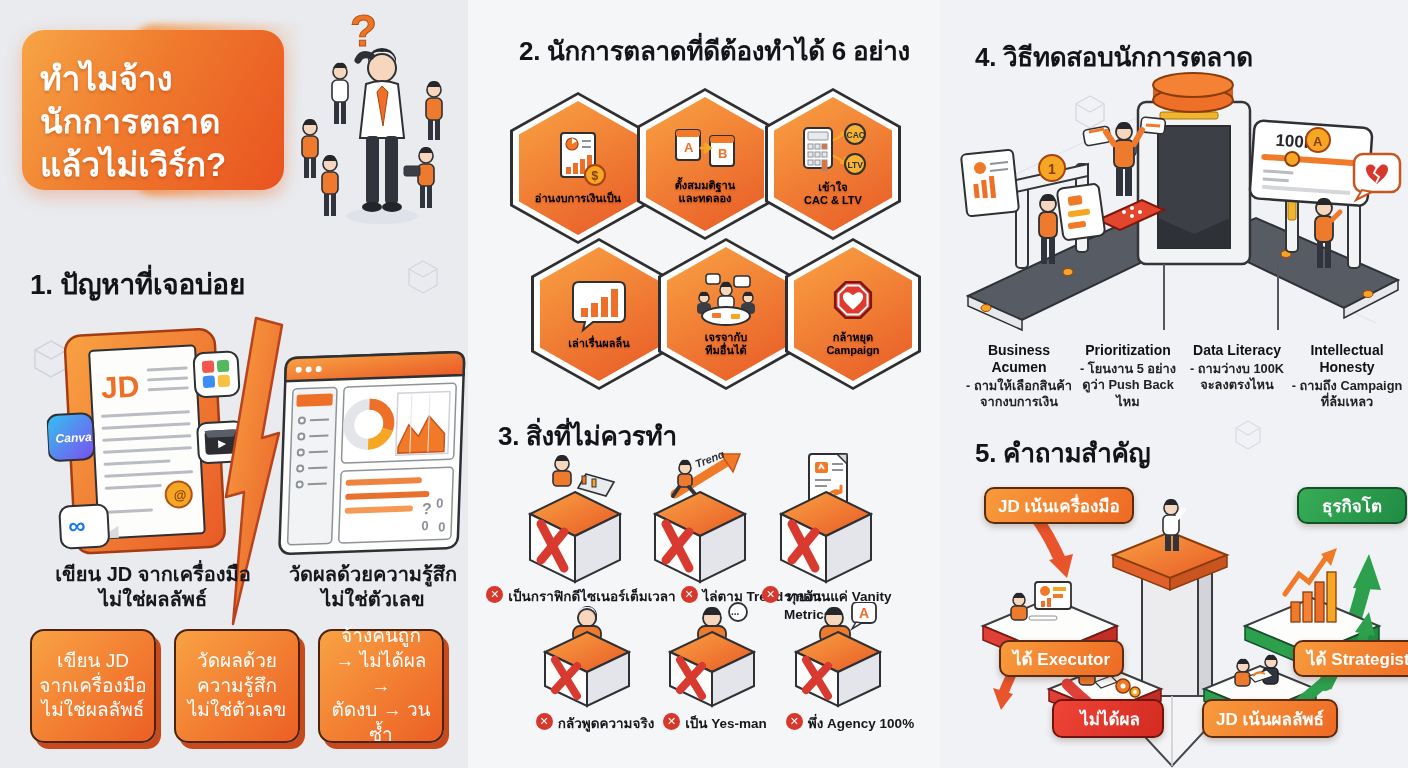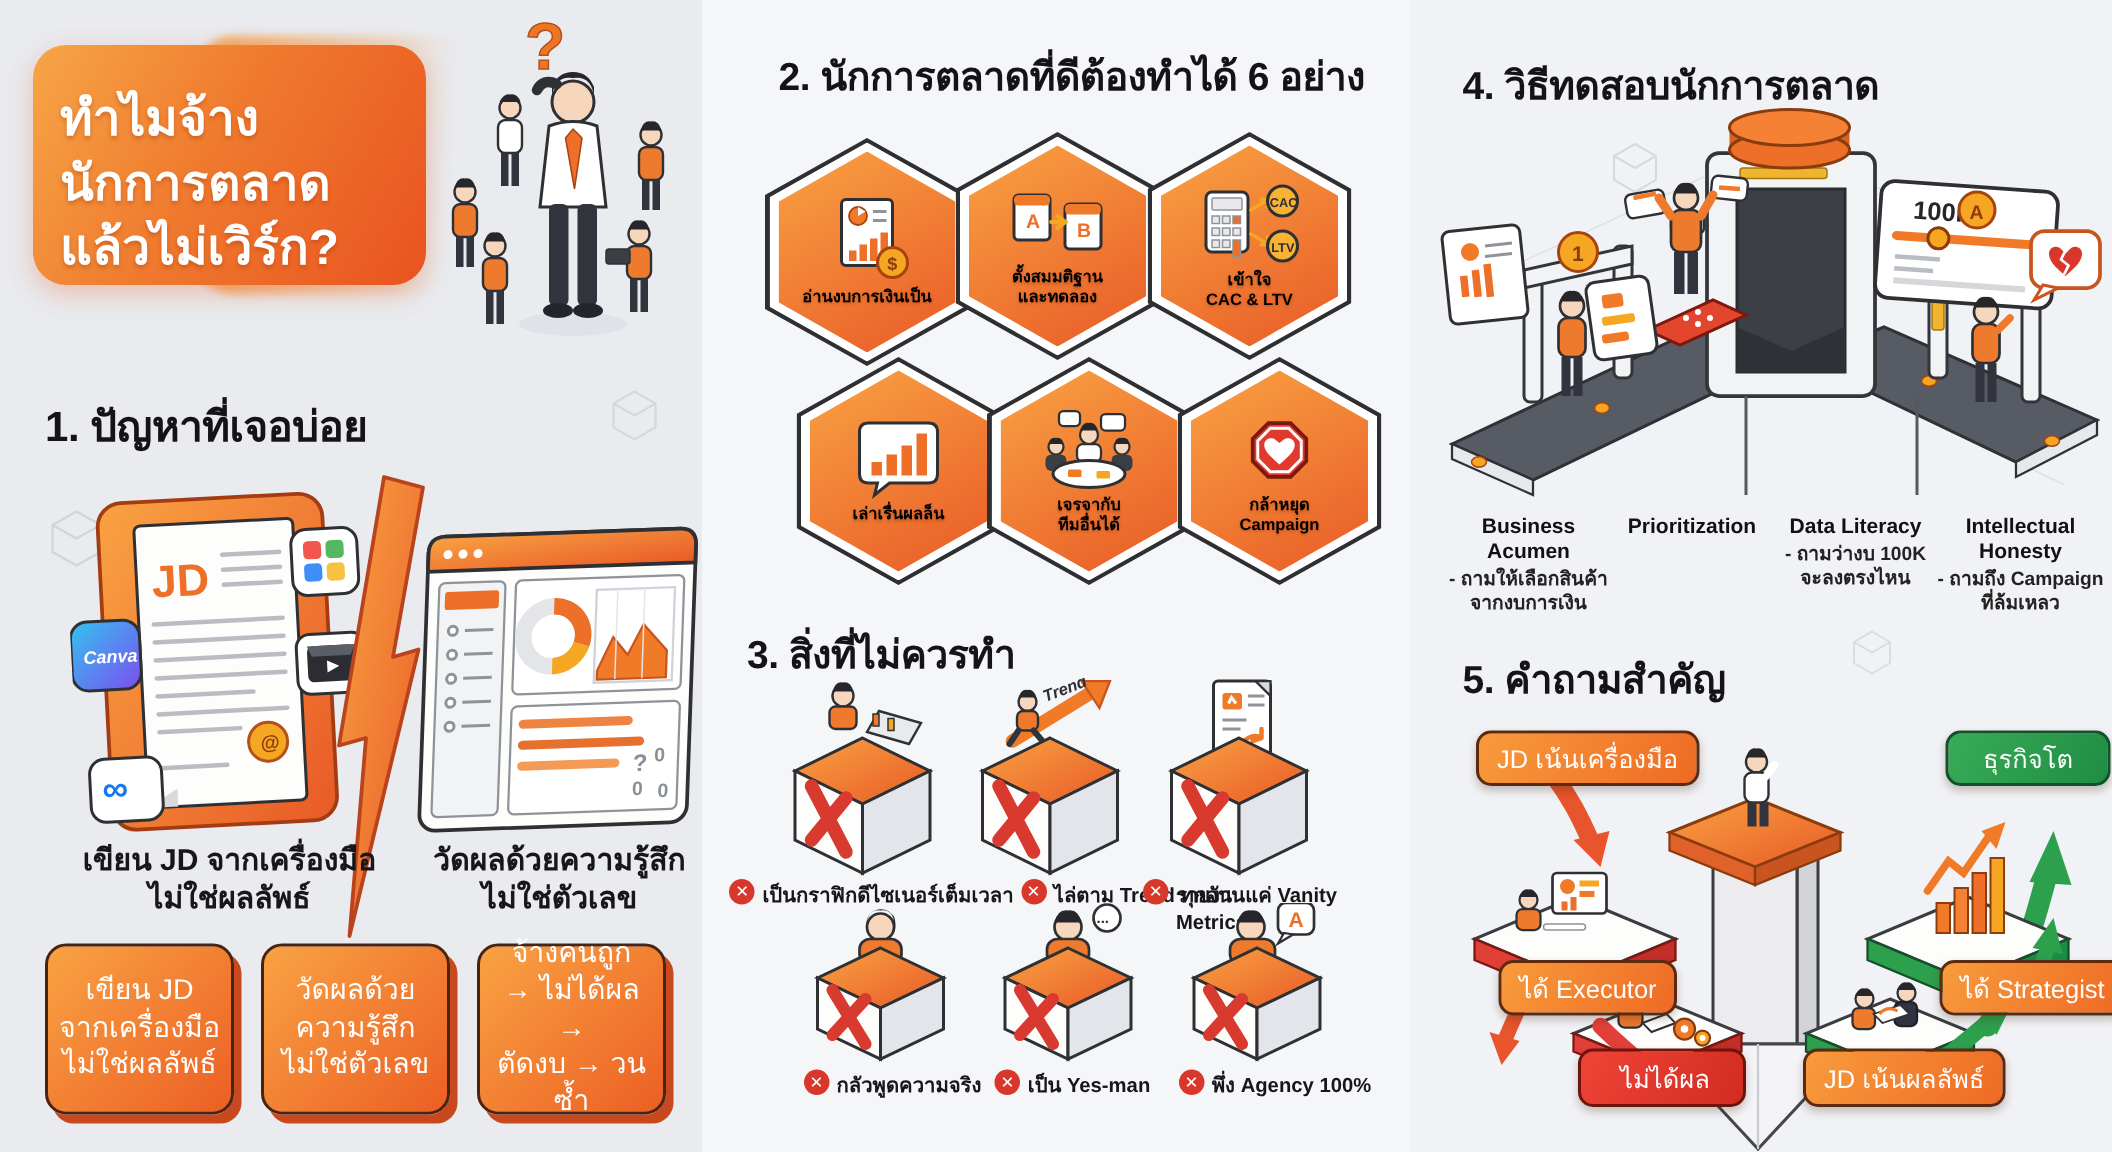--- a/index.html
+++ b/index.html
@@ -35,21 +35,21 @@
   .hex .hl{color:#000000;font-weight:800;font-size:11px;text-align:center;line-height:1.12;text-shadow:0 1px 2px rgba(120,40,0,.4);}
   
   .xcap{position:absolute;display:flex;align-items:flex-start;justify-content:center;font-weight:800;font-size:13.5px;color:#17171b;}
   .xbadge{display:inline-flex;width:17px;height:17px;border-radius:50%;background:#d8382c;color:#fff;
     font-size:11px;font-weight:800;align-items:center;justify-content:center;margin-right:5px;flex:none;margin-top:1px;}
   
   .testcol{position:absolute;text-align:center;}
   .testcol .tt{font-weight:800;font-size:14px;color:#111;line-height:1.2;}
   .testcol .td{font-weight:700;font-size:12.8px;color:#222;line-height:1.28;margin-top:2px;}
   
-  .pill{position:absolute;border-radius:10px;border:2px solid #5b2a10;color:#fff;font-weight:400;font-size:17px;
+  .pill{position:absolute;border-radius:10px;border:2px solid #5b2a10;color:#fff;font-weight:700;font-size:17px;
     display:flex;align-items:center;justify-content:center;padding:5px 12px;box-sizing:border-box;
     background:linear-gradient(120deg,#f89b3c,#ee6a24);box-shadow:0 3px 6px rgba(60,30,10,.25);z-index:5;white-space:nowrap;}
   .pill.green{background:linear-gradient(120deg,#38ac57,#1f8c44);border-color:#14502a;}
   .pill.red{background:linear-gradient(120deg,#ef4438,#d32b20);border-color:#6e140d;padding-left:16px;}
   svg text{font-family:"Liberation Sans","DejaVu Sans",sans-serif;}
   .deco{position:absolute;opacity:.65;}
 </style>
 </head>
 <body>
 
@@ -630,20 +630,22 @@
     <line x1="322" y1="196" x2="322" y2="262" stroke="#55585e" stroke-width="2"></line>
   </svg>
 
   <div class="testcol" style="left:960px;top:342px;width:118px">
     <div class="tt">Business Acumen</div>
     <div class="td pre">- ถามให้เลือกสินค้า
 จากงบการเงิน</div>
   </div>
   <div class="testcol" style="left:1070px;top:342px;width:116px">
     <div class="tt">Prioritization</div>
+    <div class="td pre">- โยนงาน 5 อย่าง
+ดูว่า Push Back ไหม</div>
   </div>
   <div class="testcol" style="left:1182px;top:342px;width:110px">
     <div class="tt">Data Literacy</div>
     <div class="td pre">- ถามว่างบ 100K
 จะลงตรงไหน</div>
   </div>
   <div class="testcol" style="left:1288px;top:342px;width:118px">
     <div class="tt">Intellectual Honesty</div>
     <div class="td pre">- ถามถึง Campaign
 ที่ล้มเหลว</div>

